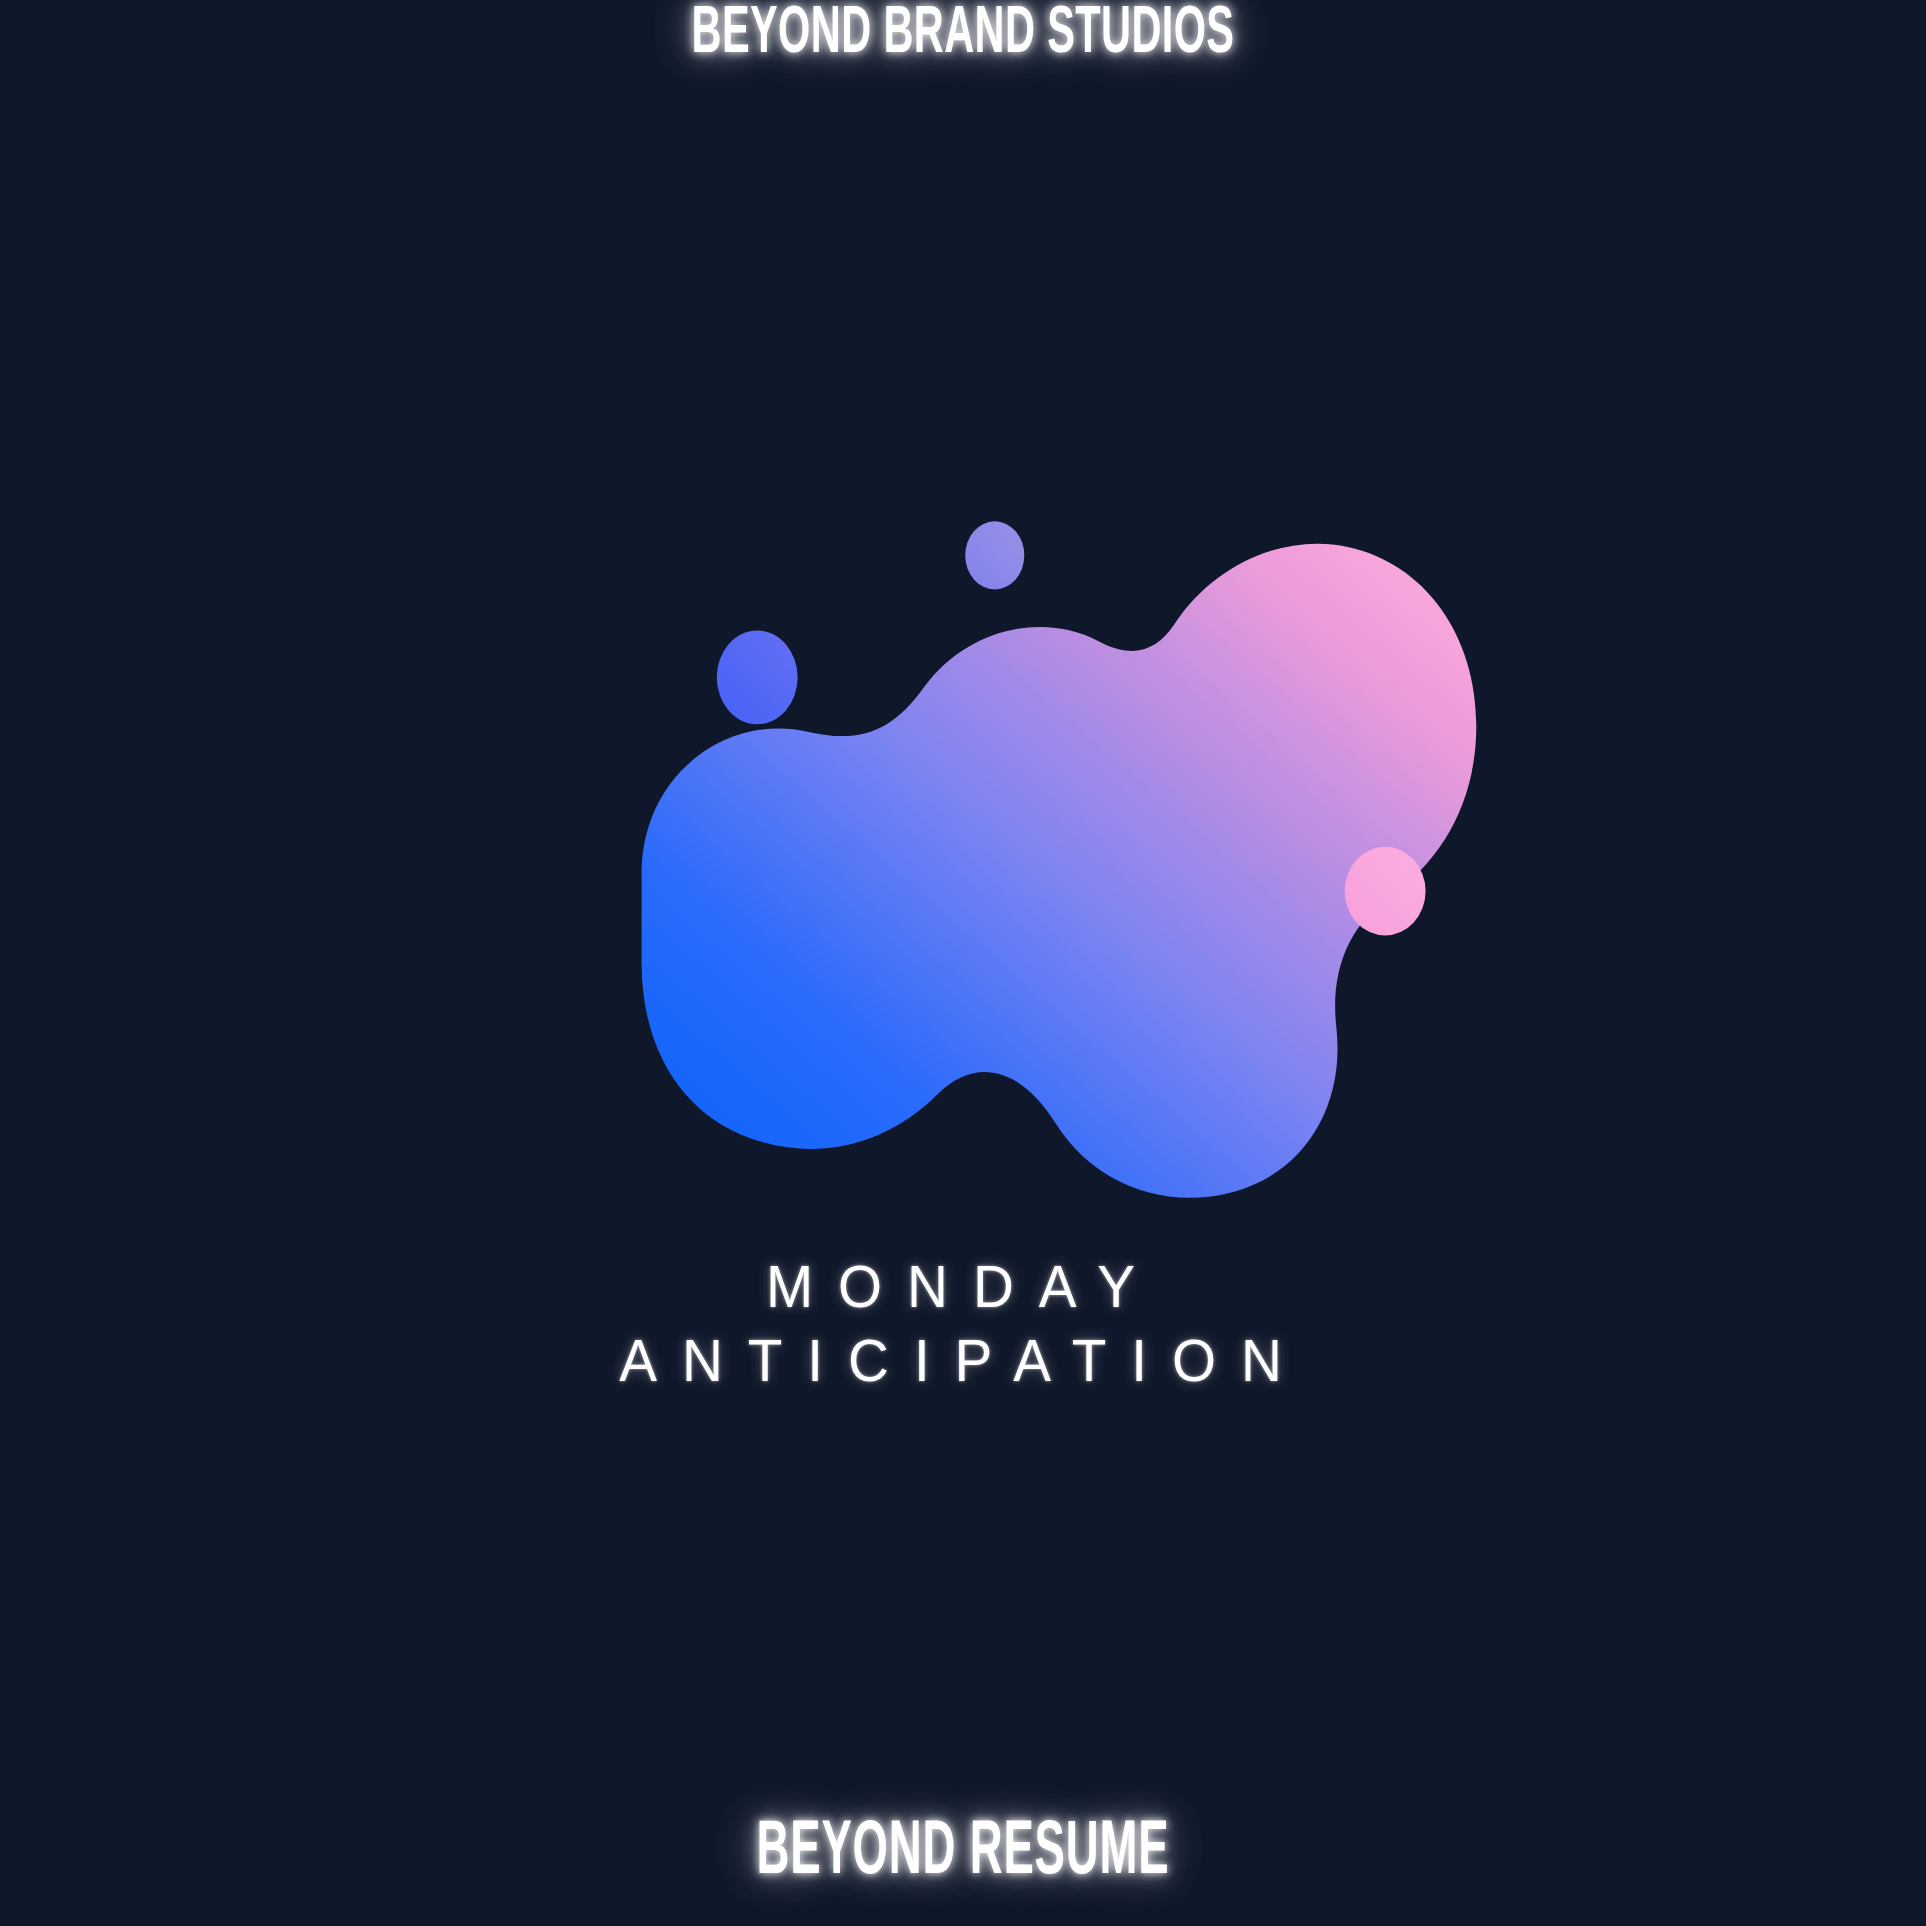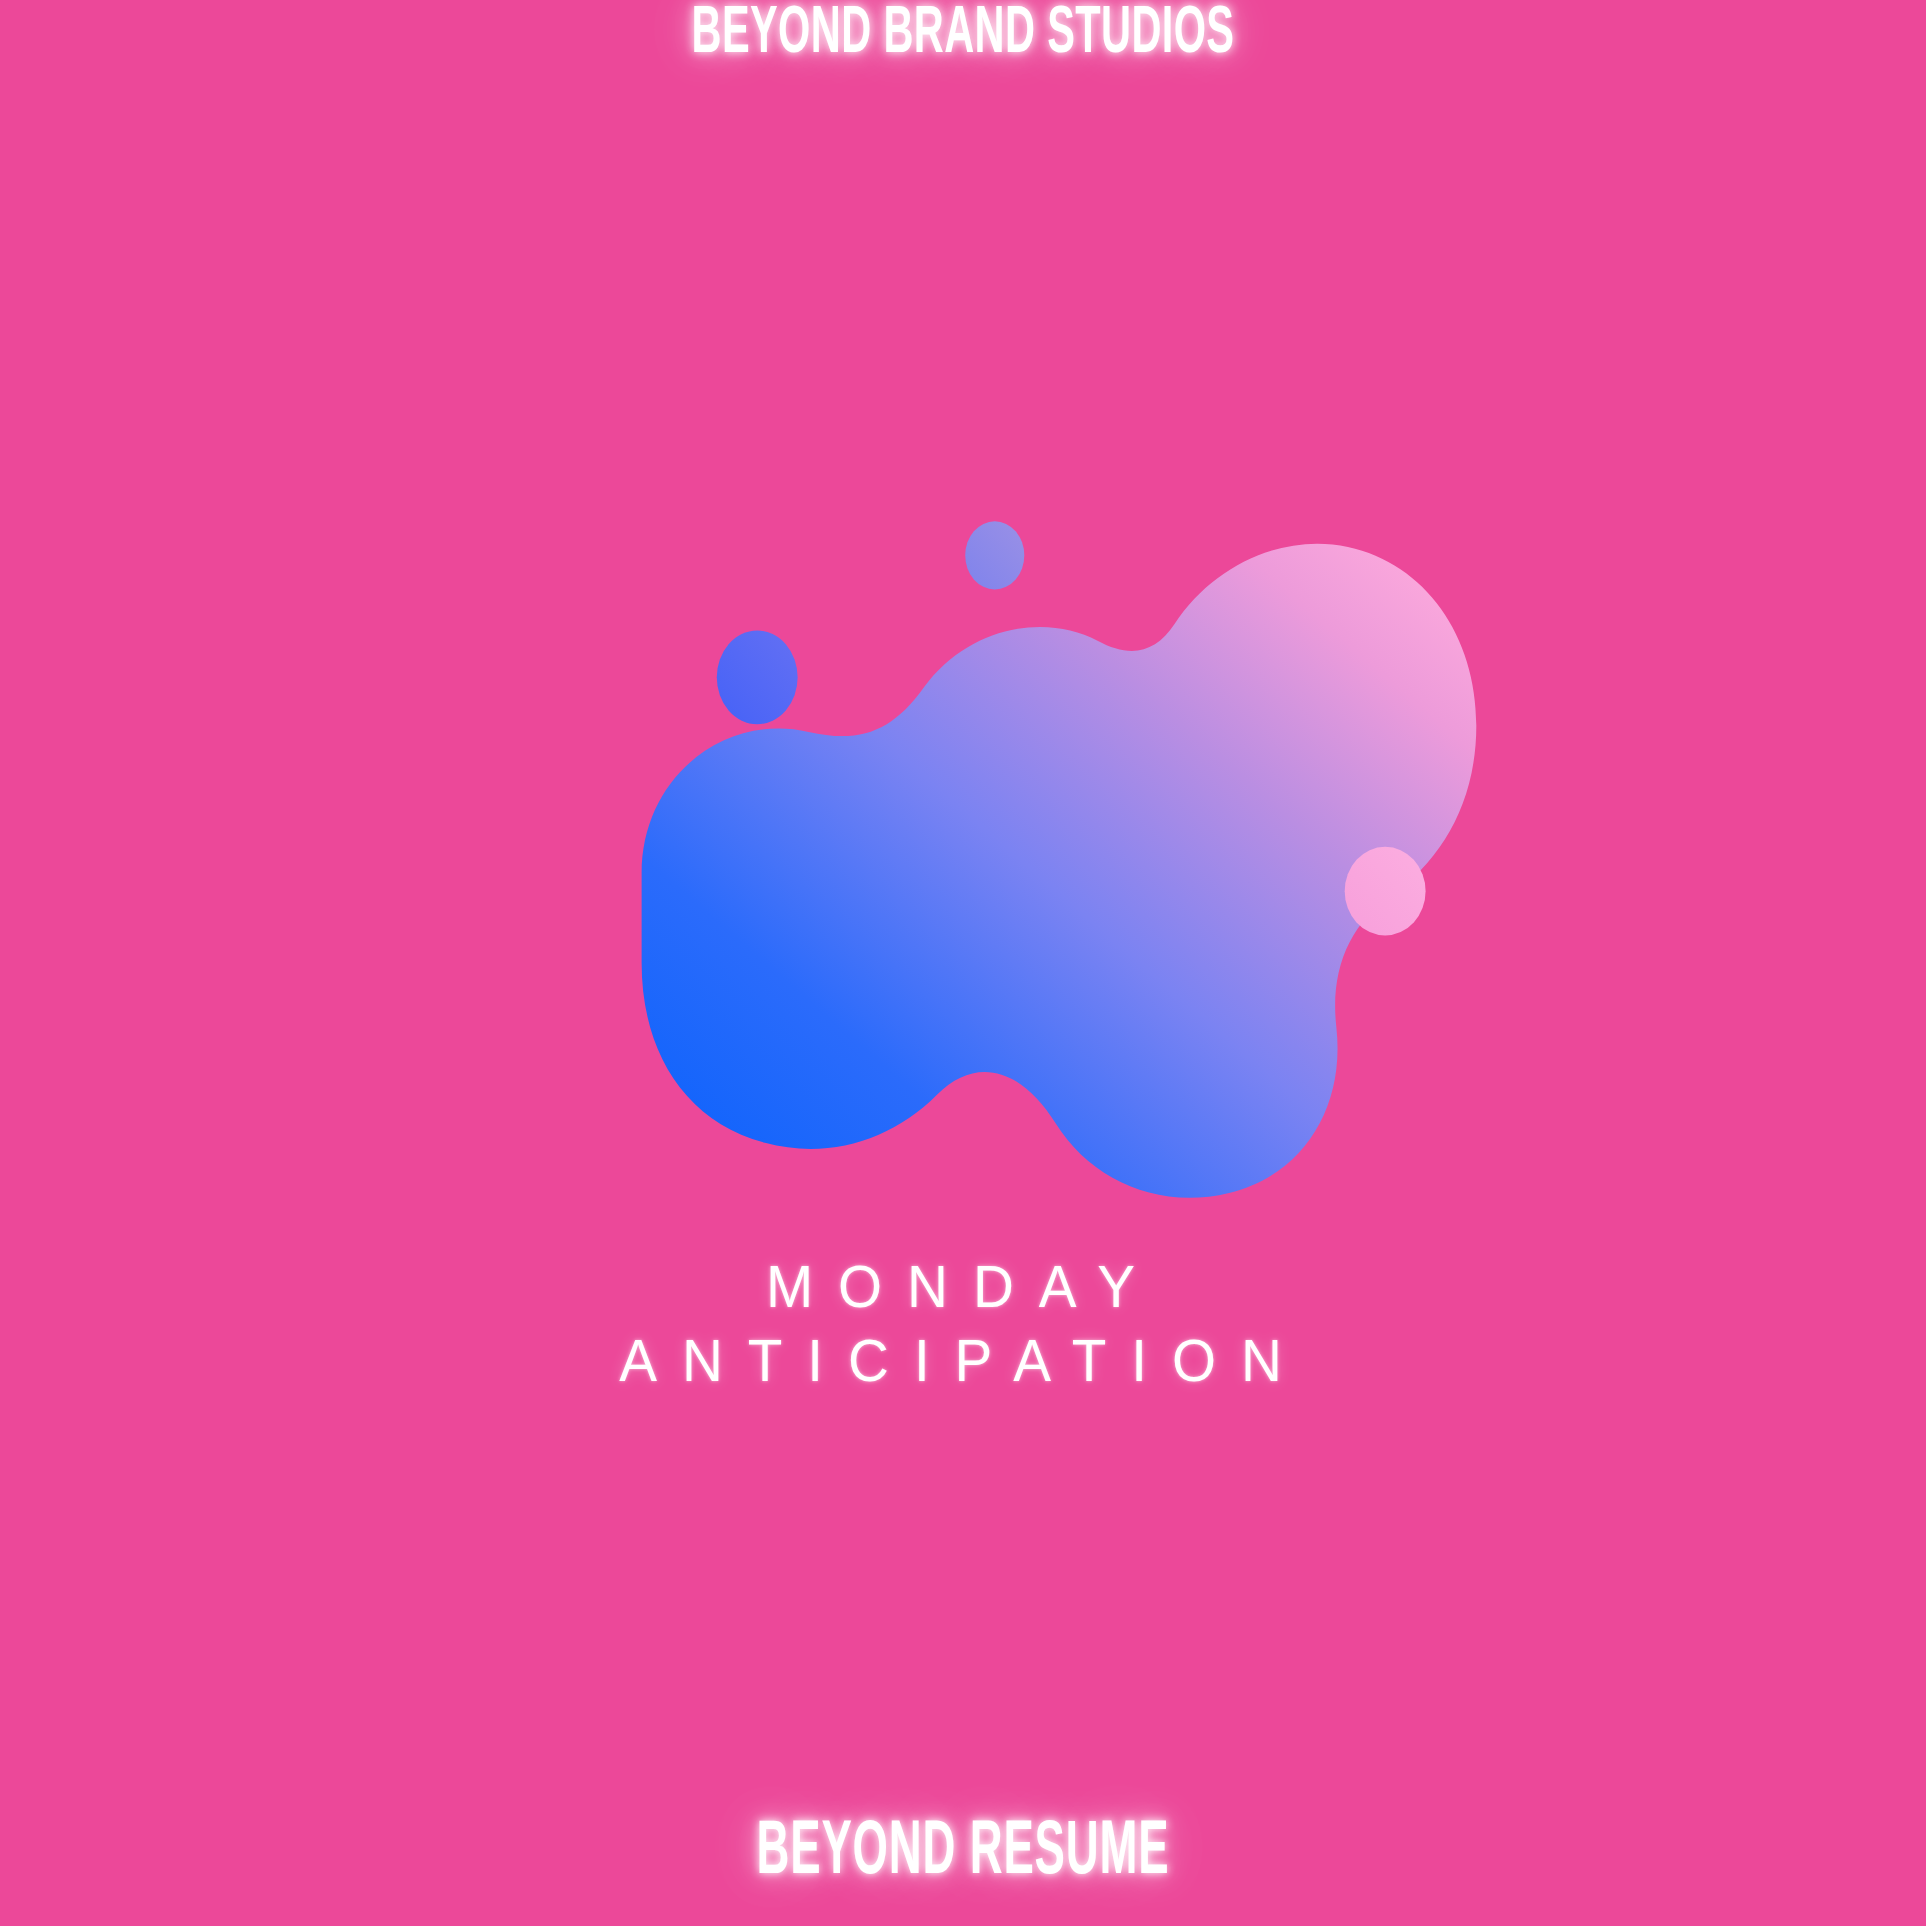--- a/index.html
+++ b/index.html
@@ -4,21 +4,21 @@
 <style>
   html, body {
     margin: 0;
     padding: 0;
     background: #000000;
   }
   #canvas {
     position: relative;
     width: 1926px;
     height: 1926px;
-    background: #ec4899;
+    background: #0f172a;
     overflow: hidden;
     font-family: "Liberation Sans", sans-serif;
   }
 
   
   .glow-wordmark {
     position: absolute;
     left: 0;
     width: 100%;
     text-align: center;

